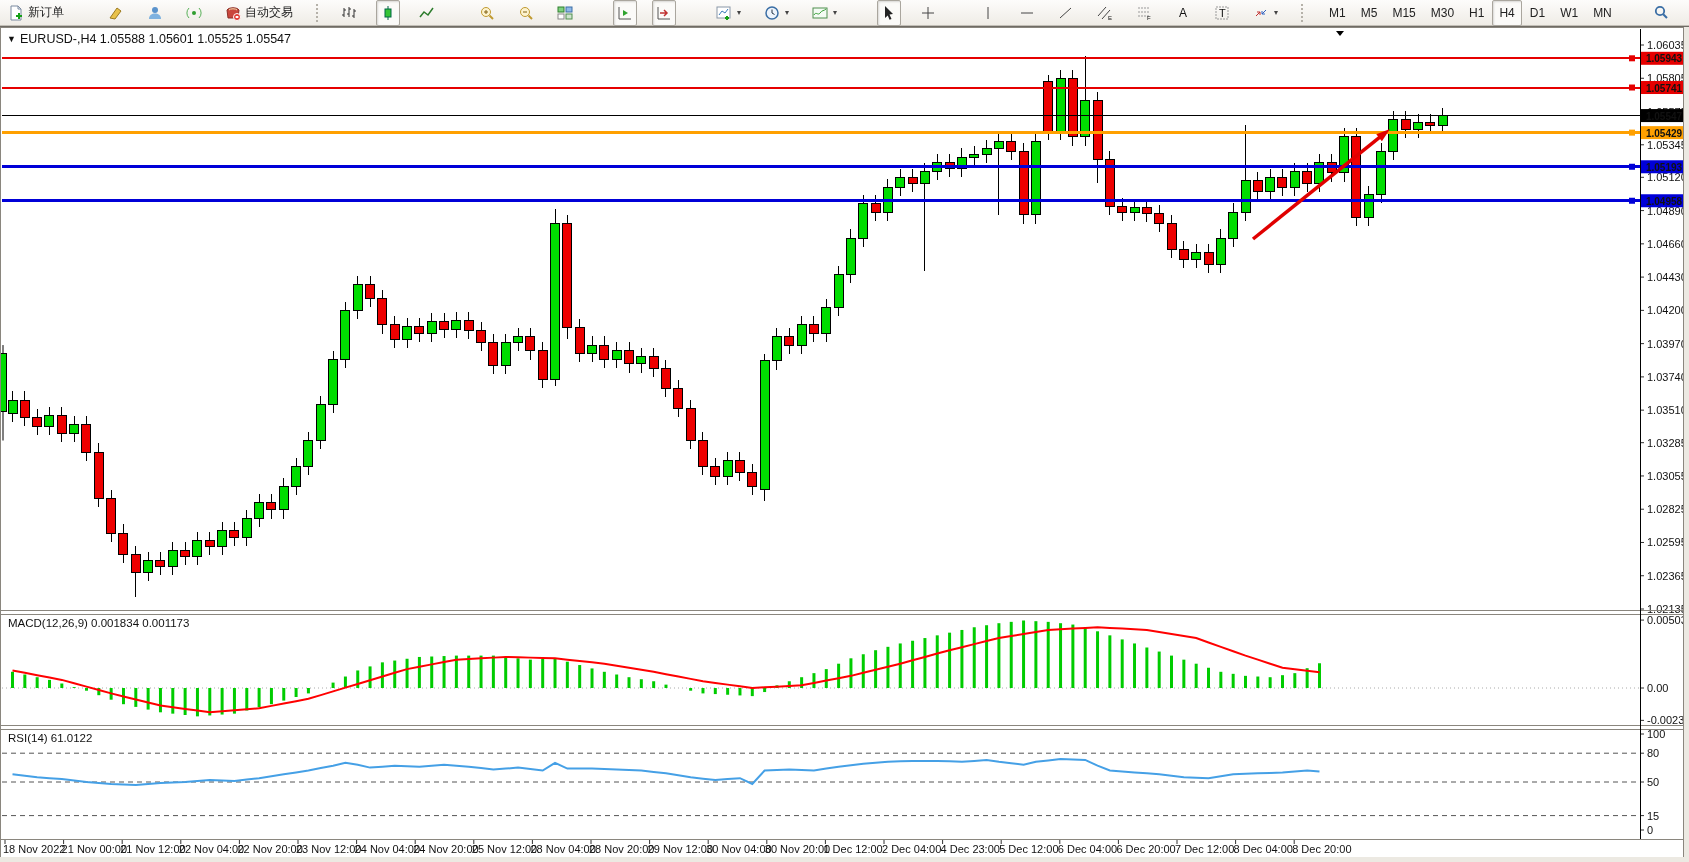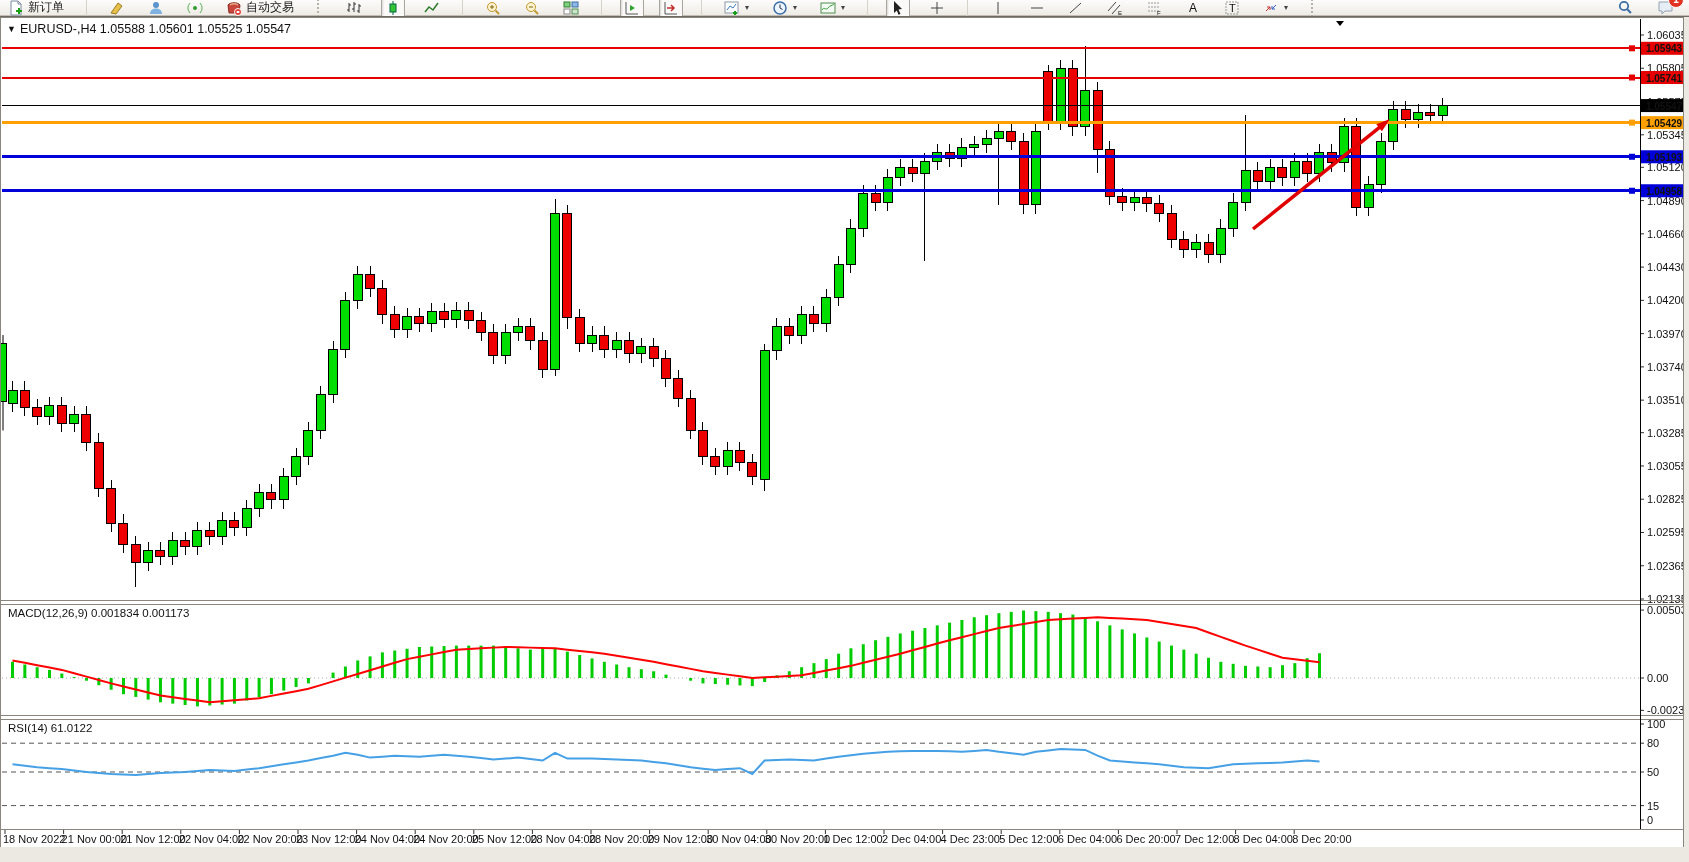--- a/index.html
+++ b/index.html
@@ -1,17 +1,17 @@
 <!DOCTYPE html>
 <html><head>
 <meta charset="utf-8">
 <style>
   html,body{margin:0;padding:0;width:1689px;height:862px;overflow:hidden;background:#ece9e2;
     font-family:"Liberation Sans",sans-serif;-webkit-font-smoothing:antialiased;}
-  .tb{display:flex;align-items:center;height:16px;background:linear-gradient(#fdfcfb,#efece6);
+  .tb{display:flex;align-items:center;height:26px;background:linear-gradient(#fdfcfb,#efece6);
     border-bottom:1px solid #c2beb6;padding:0 4px;gap:15px;box-sizing:border-box;}
   .btn{display:flex;align-items:center;gap:4px;padding:2px 3px;height:20px;border:1px solid transparent;
     border-radius:2px;font-size:12px;color:#222;white-space:nowrap;}
   .pressed{background:#fbfaf8;border:1px solid #aaa69e;box-shadow:inset 1px 1px 2px rgba(0,0,0,.14);}
   .sep{width:1px;height:20px;background:#d6d2ca;margin:0 3px;}
   .handle{width:4px;height:18px;border-left:2px dotted #b5b1a9;margin:0 4px;}
   .caret{font-size:8px;color:#444;margin-left:1px;}
   .tf{padding:2px 6px;}
   .spacer{flex:1;}
   .chatwrap{position:relative;margin-right:6px;}
@@ -188,20 +188,31 @@
       </svg>
     </div>
   <div class="btn">
       <svg width="16" height="16">
         <path d="M3 11l4-4M7 7v3M7 7H4" stroke="#c03030" fill="none"></path>
         <path d="M13 5l-4 4M9 9h3M9 9V6" stroke="#3060c0" fill="none"></path>
       </svg>
       <span class="caret">▾</span>
     </div>
   <div class="handle"></div>
+  <div id="tfbar" style="display:flex;align-items:center;gap:1px">
+      <div class="btn tf">M1</div>
+      <div class="btn tf">M5</div>
+      <div class="btn tf">M15</div>
+      <div class="btn tf">M30</div>
+      <div class="btn tf">H1</div>
+      <div class="btn tf pressed">H4</div>
+      <div class="btn tf">D1</div>
+      <div class="btn tf">W1</div>
+      <div class="btn tf">MN</div>
+    </div>
   <div class="spacer"></div>
   <div class="btn">
       <svg width="17" height="17">
         <circle cx="7" cy="7" r="4.2" fill="none" stroke="#3a6ea5" stroke-width="1.8"></circle>
         <line x1="10.2" y1="10.2" x2="14" y2="14" stroke="#3a6ea5" stroke-width="2"></line>
       </svg>
     </div>
   <div class="chatwrap btn">
     <svg width="18" height="17">
         <path d="M2 3h13v9H8l-3 3v-3H2z" fill="#e7edf4" stroke="#93a2b4"></path>

